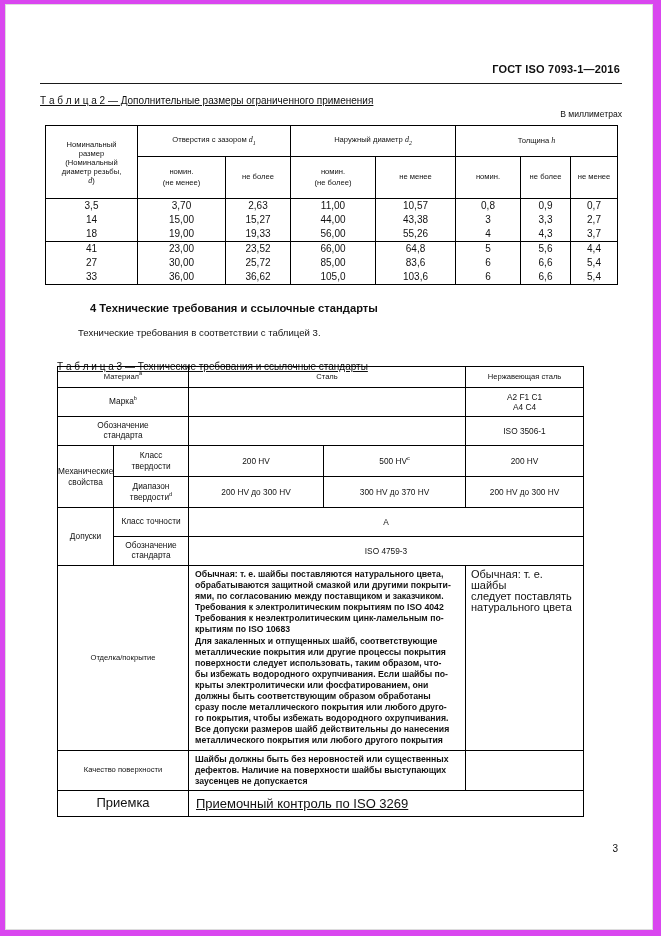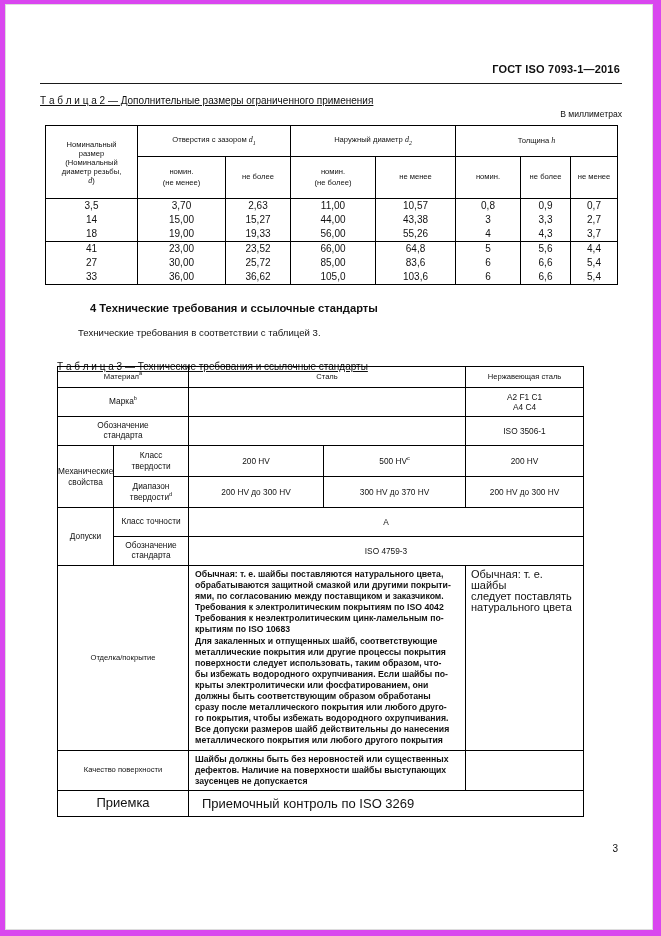--- a/index.html
+++ b/index.html
@@ -344,21 +344,21 @@
         <tr>
           <td class="lbl sep" colspan="2">Качество поверхности</td>
           <td class="body" colspan="2">Шайбы должны быть без неровностей или существенных
 дефектов. Наличие на поверхности шайбы выступающих
 заусенцев не допускается</td>
           <td class="bodyc"></td>
         </tr>
 
         <tr>
           <td class="lbl sep onel" colspan="2">Приемка</td>
-          <td class="bodyc onel" colspan="3" style="vertical-align:middle; padding-left:13px;">Приемочный контроль по ISO 3269</td>
+          <td class="bodyc onel" colspan="3" style="vertical-align:middle; padding-left:7px;text-decoration:underline;">Приемочный контроль по ISO 3269</td>
         </tr>
       </tbody>
     </table>
 
     <div class="page-no" style="left:34px; top:838px; width:578px;">3</div>
 
   </div>
 </div>
 
 </body></html>

